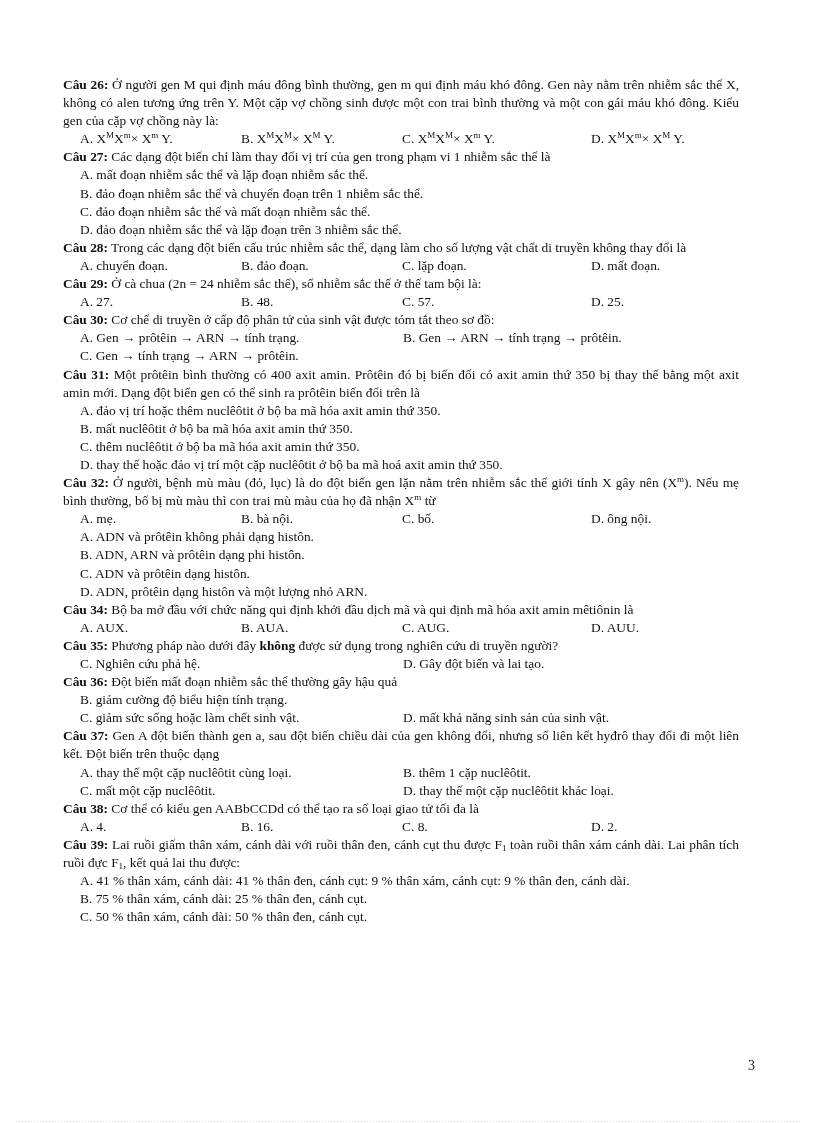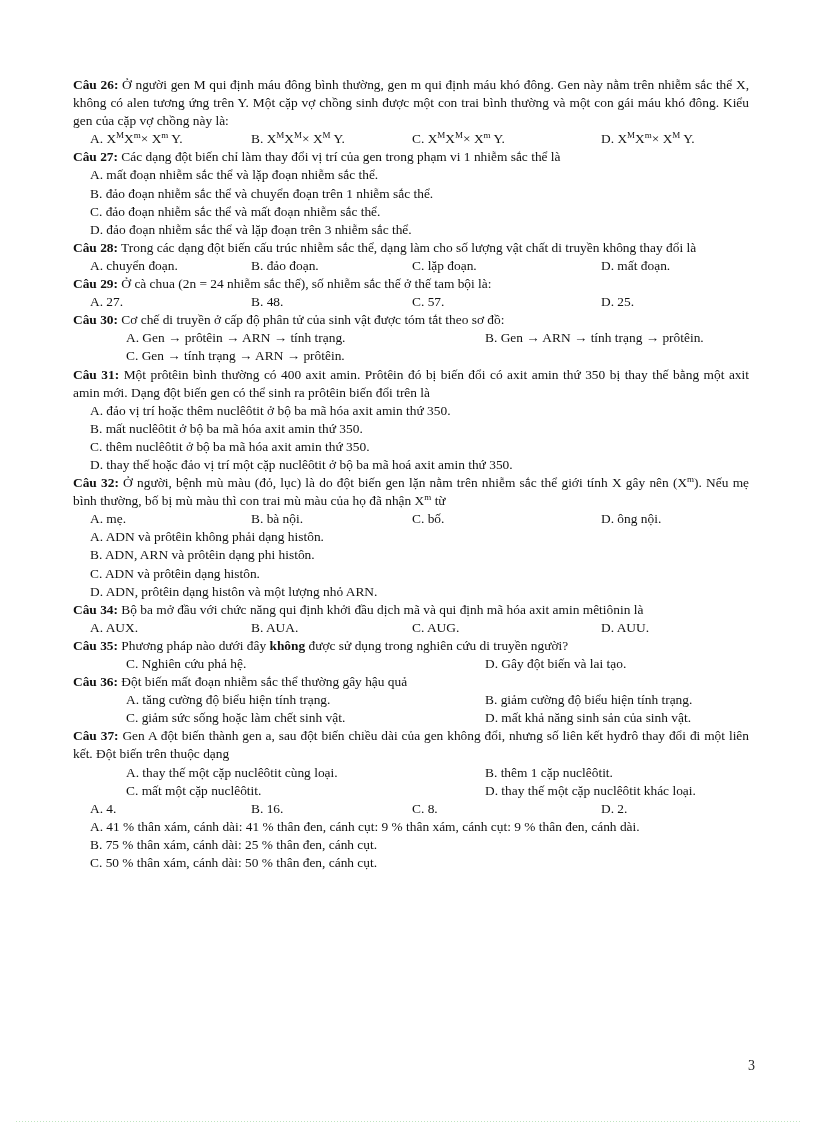--- a/index.html
+++ b/index.html
@@ -1,28 +1,28 @@
 <!DOCTYPE html>
 <html><head>
 <meta charset="utf-8">
 <style>
   html, body { margin: 0; padding: 0; background: #ffffff; }
   body { width: 816px; height: 1123px; position: relative; overflow: hidden; }
   .page {
-    position: absolute; left: 73px; top: 76px; width: 676px;
+    position: absolute; left: 63px; top: 76px; width: 676px;
     font-family: "Liberation Serif", "DejaVu Serif", serif;
     font-size: 13.4px; line-height: 18.1px; color: #111;
   }
   .q { margin: 0; }
   .stem { text-align: justify; }
   .qnum { font-weight: bold; }
   .opts-row { display: flex; padding-left: 17px; }
   .opts-row .o4 { width: 161px; flex: 0 0 auto; }
   .opts-row .o4:last-child { width: auto; margin-left: 28px; }
-  .opts-row .o2 { width: 323px; flex: 0 0 auto; margin-left: 36px; }
+  .opts-row .o2 { width: 323px; flex: 0 0 auto; }
   .opt-line { padding-left: 17px; }
   sup { font-size: 9px; line-height: 0; vertical-align: 5px; }
   sub { font-size: 9px; line-height: 0; vertical-align: -2px; }
   .page-number {
     position: absolute; left: 748px; top: 1058px;
     font-family: "Liberation Serif", "DejaVu Serif", serif; font-size: 14px; color: #222;
   }
   .bottom-dots {
     position: absolute; left: 16px; right: 16px; top: 1121px; height: 1px;
     background-image: linear-gradient(to right, #bfe6bf 1px, transparent 1px);
@@ -124,21 +124,20 @@
     </div>
     <div class="opts-row">
       <span class="o2">C. Nghiên cứu phả hệ.</span>
       <span class="o2">D. Gây đột biến và lai tạo.</span>
     </div>
   </div>
 
   <div class="q">
     <div class="stem"><span class="qnum">Câu 36:</span><span> Đột biến mất đoạn nhiễm sắc thể thường gây hậu quả</span></div>
     <div class="opts-row">
-      <span class="o2">A. tăng cường độ biểu hiện tính trạng.</span>
       <span class="o2">B. giảm cường độ biểu hiện tính trạng.</span>
     </div>
     <div class="opts-row">
       <span class="o2">C. giảm sức sống hoặc làm chết sinh vật.</span>
       <span class="o2">D. mất khả năng sinh sản của sinh vật.</span>
     </div>
   </div>
 
   <div class="q">
     <div class="stem"><span class="qnum">Câu 37:</span><span> Gen A đột biến thành gen a, sau đột biến chiều dài của gen không đổi, nhưng số liên kết hyđrô thay đổi đi một liên kết. Đột biến trên thuộc dạng</span></div>
@@ -146,29 +145,31 @@
       <span class="o2">A. thay thế một cặp nuclêôtit cùng loại.</span>
       <span class="o2">B. thêm 1 cặp nuclêôtit.</span>
     </div>
     <div class="opts-row">
       <span class="o2">C. mất một cặp nuclêôtit.</span>
       <span class="o2">D. thay thế một cặp nuclêôtit khác loại.</span>
     </div>
   </div>
 
   <div class="q">
+    <div class="stem"><span class="qnum">Câu 38:</span><span> Cơ thể có kiểu gen AABbCCDd có thể tạo ra số loại giao tử tối đa là</span></div>
     <div class="opts-row">
       <span class="o4">A. 4.</span>
       <span class="o4">B. 16.</span>
       <span class="o4">C. 8.</span>
       <span class="o4">D. 2.</span>
     </div>
   </div>
 
   <div class="q">
+    <div class="stem"><span class="qnum">Câu 39:</span><span> Lai ruồi giấm thân xám, cánh dài với ruồi thân đen, cánh cụt thu được F</span><sub>1</sub><span> toàn ruồi thân xám cánh dài. Lai phân tích ruồi đực F</span><sub>1</sub><span>, kết quả lai thu được:</span></div>
     <div class="opt-line" style="padding-left:17px;text-indent:0;margin-left:0;">A. 41 % thân xám, cánh dài: 41 % thân đen, cánh cụt: 9 % thân xám, cánh cụt: 9 % thân đen, cánh dài.</div>
     <div class="opt-line">B. 75 % thân xám, cánh dài: 25 % thân đen, cánh cụt.</div>
     <div class="opt-line">C. 50 % thân xám, cánh dài: 50 % thân đen, cánh cụt.</div>
   </div>
 
 </div>
 
 <div class="page-number">3</div>
 <div class="bottom-dots"></div>
 

